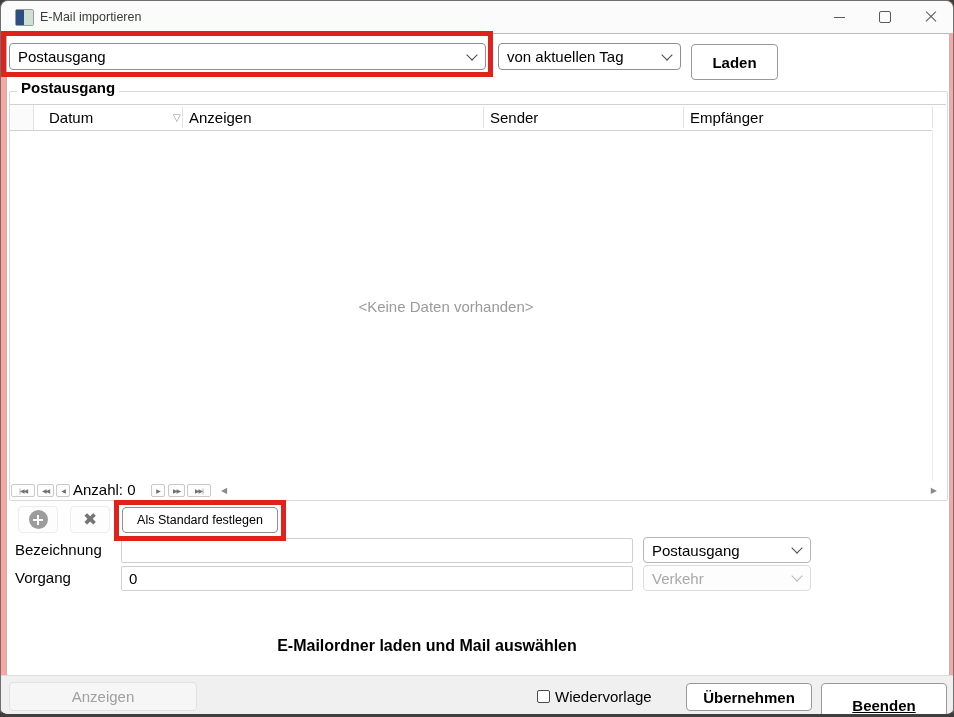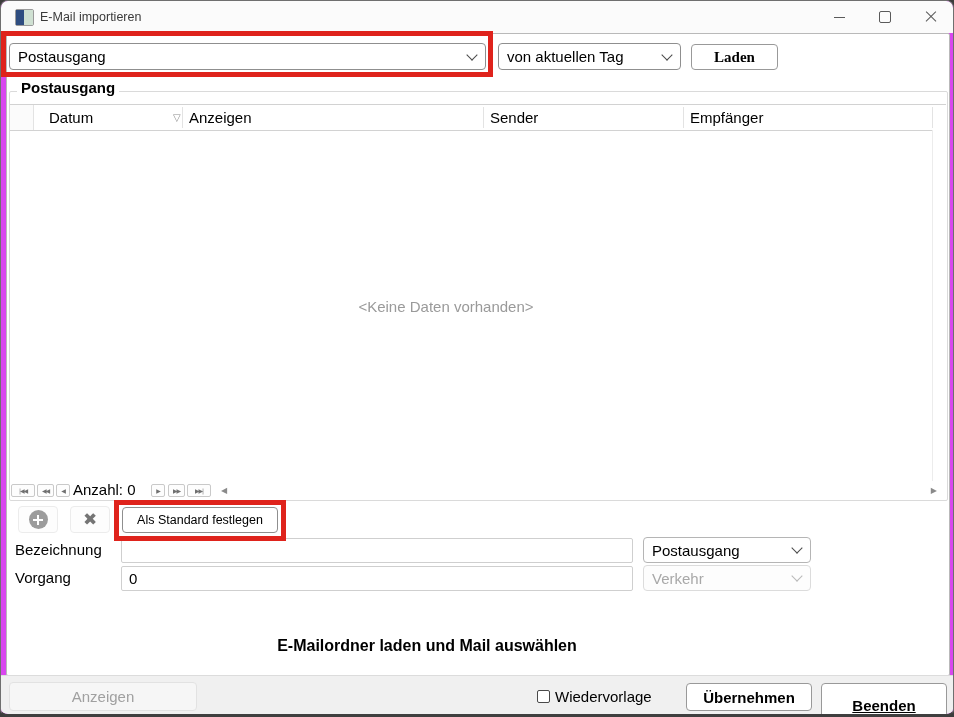--- a/index.html
+++ b/index.html
@@ -6,21 +6,21 @@
   html,body{margin:0;padding:0;}
   body{
     width:954px;height:717px;background:#3c3c3c;
     font-family:"Liberation Sans", sans-serif;
     -webkit-font-smoothing:antialiased;
     position:relative;overflow:hidden;
   }
   .abs{position:absolute;}
   .window{
     position:absolute;left:0;top:0;width:952px;height:713px;
-    background:#d946ef;border:1px solid #6f6f6f;border-bottom:3px solid #3f3f3f;
+    background:#fca5a5;border:1px solid #6f6f6f;border-bottom:3px solid #3f3f3f;
     border-radius:8px;overflow:hidden;
   }
   
   .titlebar{position:absolute;left:0;top:0;width:100%;height:32px;background:#fbfbfb;}
   .app-icon{position:absolute;left:14px;top:8px;width:17px;height:15px;border:1px solid #9a9a9a;border-radius:2px;background:#fff;display:flex;}
   .app-icon .l{width:8px;height:100%;background:#2e4d80;}
   .app-icon .r{flex:1;background:#cfe0d2;}
   .title-text{position:absolute;left:39px;top:0;height:32px;line-height:32px;font-size:12.5px;color:#3a3a3a;}
   .winbtn{position:absolute;top:0;width:46px;height:32px;display:flex;align-items:center;justify-content:center;}
   .winbtn.min{left:815px;} .winbtn.max{left:861px;} .winbtn.close{left:907px;}
@@ -106,21 +106,21 @@
   <div class="combo abs" style="left:8px;top:42px;width:477px;height:27px;">
     <span>Postausgang</span>
     <span class="chev"></span>
   </div>
   <div class="annot annot1"></div>
 
   <div class="combo abs" style="left:497px;top:42px;width:183px;height:27px;">
     <span>von aktuellen Tag</span>
     <span class="chev"></span>
   </div>
-  <div class="btn bold" style="left:690px;top:43px;width:87px;height:26px;font-family:Liberation Serif, serif;">
+  <div class="btn bold" style="left:690px;top:43px;width:87px;height:36px;">
     <span>Laden</span>
   </div>
 
   <div class="group-label">Postausgang</div>
   <div class="groupbox"></div>
 
   <div class="tablewrap">
     <div class="thead">
       <div class="indcol"></div>
       <div class="th" style="left:31px;width:140px;padding-left:8px;">

